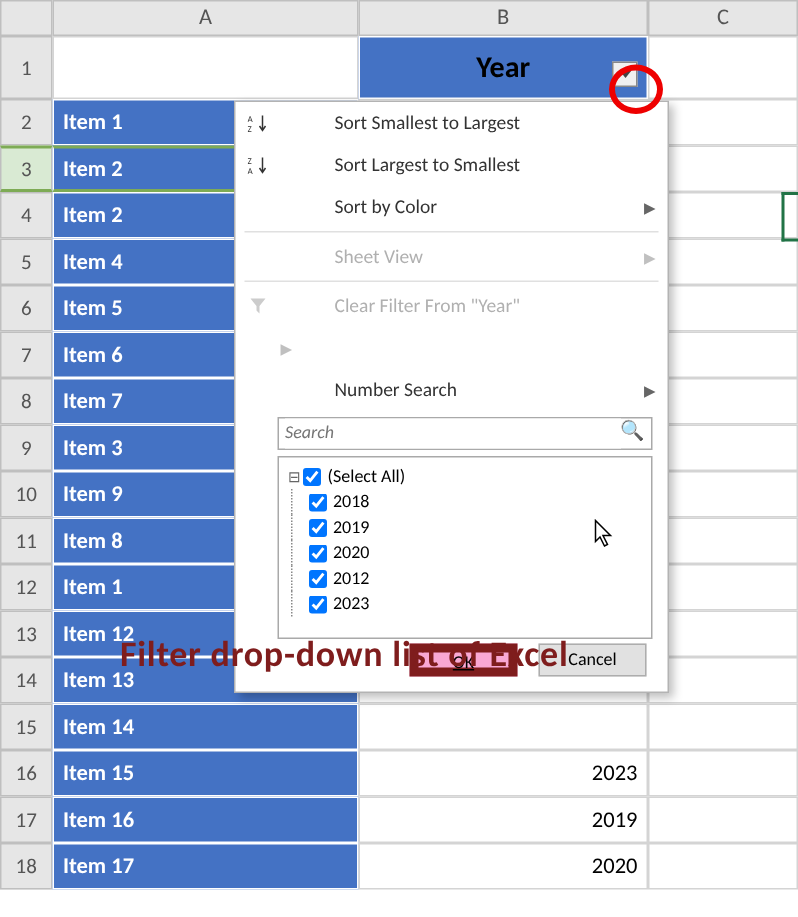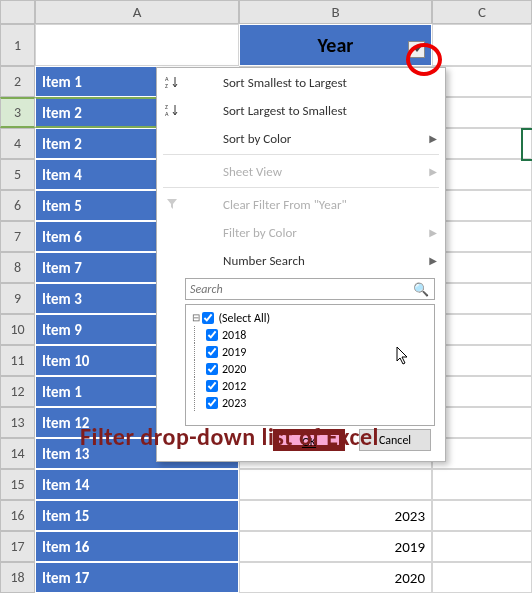--- a/index.html
+++ b/index.html
@@ -24,21 +24,21 @@
   .filter-btn svg { width: 8px; height: 5px; }
   .red-circle { position: absolute; left: 406px; top: 43px; width: 36px; height: 33px; border: 4px solid #e00; border-radius: 50%; pointer-events: none; z-index: 20; }
   .dropdown { position: absolute; left: 156px; top: 67px; width: 290px; height: 395px; background: #fff; border: 1px solid #b3b3b3; box-shadow: 3px 3px 6px rgba(0,0,0,0.25); z-index: 10; font-size: 13px; }
   .dd-item { display: flex; align-items: center; height: 28px; padding: 0 8px 0 4px; cursor: default; color: #333; }
   .dd-item.disabled { color: #b0b0b0; }
   .dd-icon { width: 22px; display: flex; align-items: center; justify-content: center; margin-right: 4px; }
   .dd-label { flex: 1; margin-left: 36px; }
   .dd-arrow { font-size: 10px; color: #666; }
   .dd-arrow.disabled { color: #c0c0c0; }
   .dd-sep { height: 1px; background: #e0e0e0; margin: 2px 6px; }
-  .search-box { margin: 4px 10px 4px 28px; height: 22px; border: 1px solid #a9a9a9; display: flex; align-items: center; padding: 0 4px; }
+  .search-box { margin: 4px 10px 4px 28px; height: 22px; border: 1px solid #a9a9a9; display: flex; padding: 0 4px; }
   .search-box input { flex: 1; border: none; outline: none; font-size: 12px; color: #888; font-style: italic; }
   .search-box .sicon { color: #3a6ea5; font-size: 13px; }
   .tree { margin: 2px 10px 4px 28px; height: 122px; border: 1px solid #a9a9a9; padding: 4px 6px; overflow: auto; }
   .tree-item { display: flex; align-items: center; height: 17px; font-size: 12px; padding-left: 14px; position: relative; }
   .tree-item.first { padding-left: 0; }
   .tree-item input[type=checkbox] { width: 12px; height: 12px; margin-right: 4px; }
   .tree-dots { position: absolute; left: 2px; top:0; bottom:0; border-left: 1px dotted #888; }
   .dd-buttons { position: absolute; left:0; right:0; bottom: 10px; display: flex; justify-content: flex-end; gap: 14px; padding-right: 14px; }
   .dd-buttons button { width: 72px; height: 22px; font-size: 12px; background: #e1e1e1; border: 1px solid #adadad; cursor: pointer; }
   .dd-buttons button.ok { border: 6px solid #7f1d1d; background: #f9a8d4; text-decoration: underline; }
@@ -126,21 +126,21 @@
       <div class="cell cC"></div>
     </div>
     <div class="row">
       <div class="rh">10</div>
       <div class="cell cA item-cell">Item 9</div>
       <div class="cell cB"></div>
       <div class="cell cC"></div>
     </div>
     <div class="row">
       <div class="rh">11</div>
-      <div class="cell cA item-cell">Item 10</div>
+      <div class="cell cA item-cell">Item 8</div>
       <div class="cell cB"></div>
       <div class="cell cC"></div>
     </div>
     <div class="row">
       <div class="rh">12</div>
       <div class="cell cA item-cell">Item 1</div>
       <div class="cell cB"></div>
       <div class="cell cC"></div>
     </div>
     <div class="row">
@@ -222,21 +222,20 @@
     <div class="dd-item disabled">
       <span class="dd-icon">
         <svg width="14" height="14" viewBox="0 0 14 14">
             <path d="M2 2 L12 2 L8 7 L8 12 L6 10 L6 7 Z" fill="#ccc"></path>
           </svg>
       </span>
       <span class="dd-label">Clear Filter From "Year"</span>
     </div>
     <div class="dd-item disabled">
       <span class="dd-icon"></span>
-      <span class="dd-label">Filter by Color</span>
       <span class="dd-arrow disabled">▶</span>
     </div>
     <div class="dd-item">
       <span class="dd-icon"></span>
       <span class="dd-label">Number Search</span>
       <span class="dd-arrow">▶</span>
     </div>
 
     <div class="search-box">
       <input type="text" placeholder="Search" style="">

